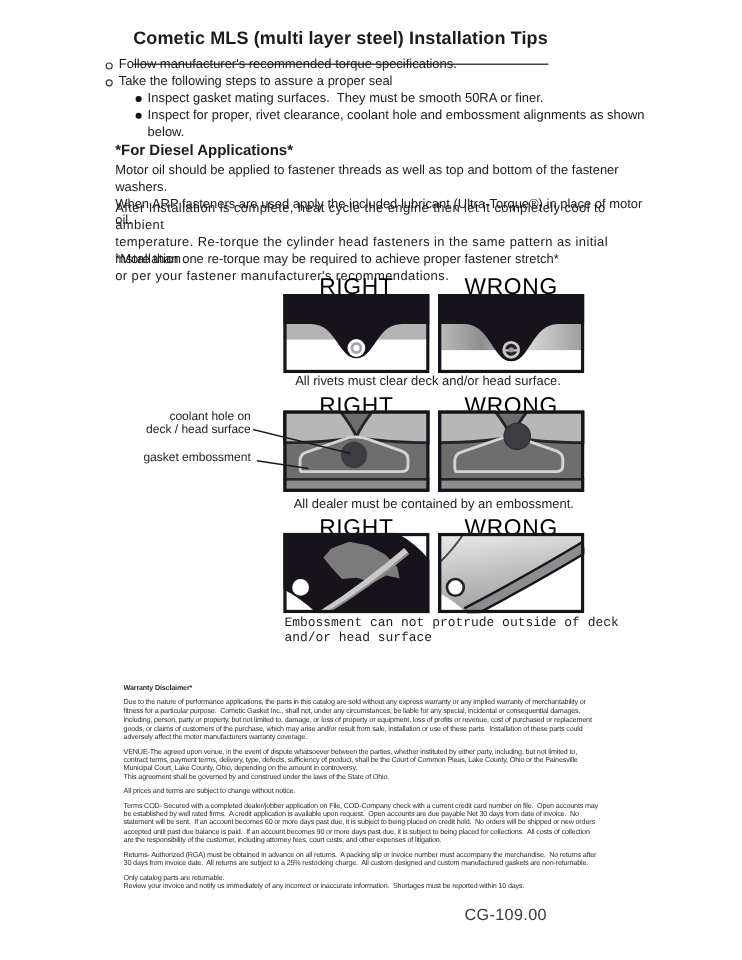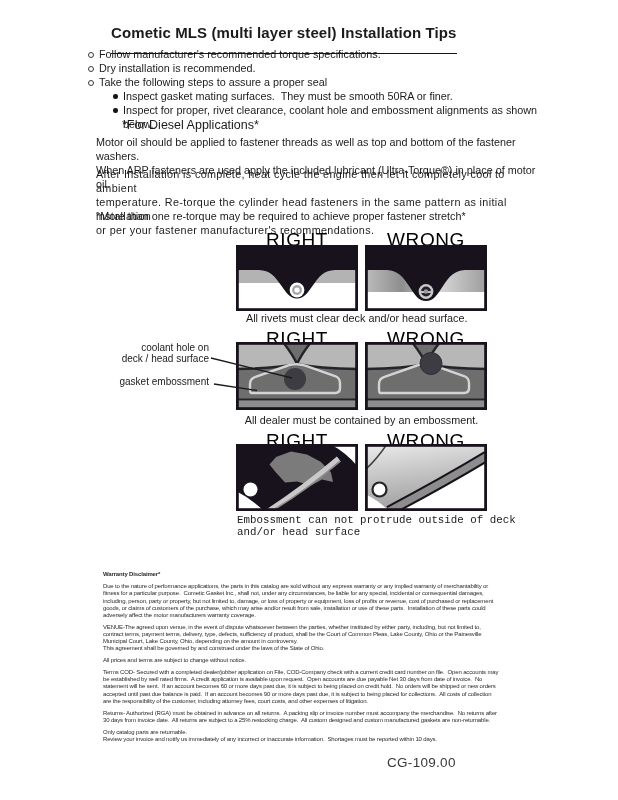--- a/index.html
+++ b/index.html
@@ -21,21 +21,21 @@
   ul.tips li{position:relative;padding-left:11px;}
   ul.tips li.l2{margin-left:25px;padding-left:10px;}
   ul.tips li.l1::before{
     content:"";position:absolute;left:0;top:4.5px;width:4px;height:4px;
     border:1px solid #3a3a3a;border-radius:50%;background:transparent;
   }
   ul.tips li.l2::before{
     content:"";position:absolute;left:0;top:5px;width:4.5px;height:4.5px;
     border-radius:50%;background:#141414;
   }
-  .diesel-heading{left:96px;top:118px;font-size:12.5px;font-weight:normal;margin-left:26px;}
+  .diesel-heading{left:96px;top:118px;font-size:12.5px;font-weight:bold;}
   .para{left:96px;width:448px;font-size:10.8px;line-height:14px;}
   .p1{top:135px;}
   .p2{top:167px;letter-spacing:0.35px;}
   .p3{top:209px;}
   
   .fig-label{width:122px;text-align:center;font-size:19px;letter-spacing:0.6px;color:#000000;}
   .col-r{left:236px;} .col-w{left:365px;}
   .row1-lab{top:229px;} .row2-lab{top:328px;} .row3-lab{top:430px;}
   .panel{display:block;}
   .pan-r1{top:245px;width:122px;height:66px;}
@@ -57,21 +57,20 @@
 </style>
 </head>
 <body>
 
 <div>
 
   <div class="abs title">Cometic MLS (multi layer steel) Installation Tips</div>
 
   <ul class="abs tips">
     <li class="l1"><span class="pre">Follow manufacturer's recommended torque specifications.</span></li>
-    <li class="l1"><span class="pre">Dry installation is recommended.</span></li>
     <li class="l1"><span class="pre">Take the following steps to assure a proper seal</span></li>
     <li class="l2"><span class="pre">Inspect gasket mating surfaces.  They must be smooth 50RA or finer.</span></li>
     <li class="l2"><span class="pre">Inspect for proper, rivet clearance, coolant hole and embossment alignments as shown below.</span></li>
   </ul>
 
   <div class="abs diesel-heading">*For Diesel Applications*</div>
   <div class="abs para p1 pre">Motor oil should be applied to fastener threads as well as top and bottom of the fastener washers.
 When ARP fasteners are used apply the included lubricant (Ultra-Torque®) in place of motor oil.</div>
   <div class="abs para p2 pre">After Installation is complete, heat cycle the engine then let it completely cool to ambient
 temperature. Re-torque the cylinder head fasteners in the same pattern as initial installation

